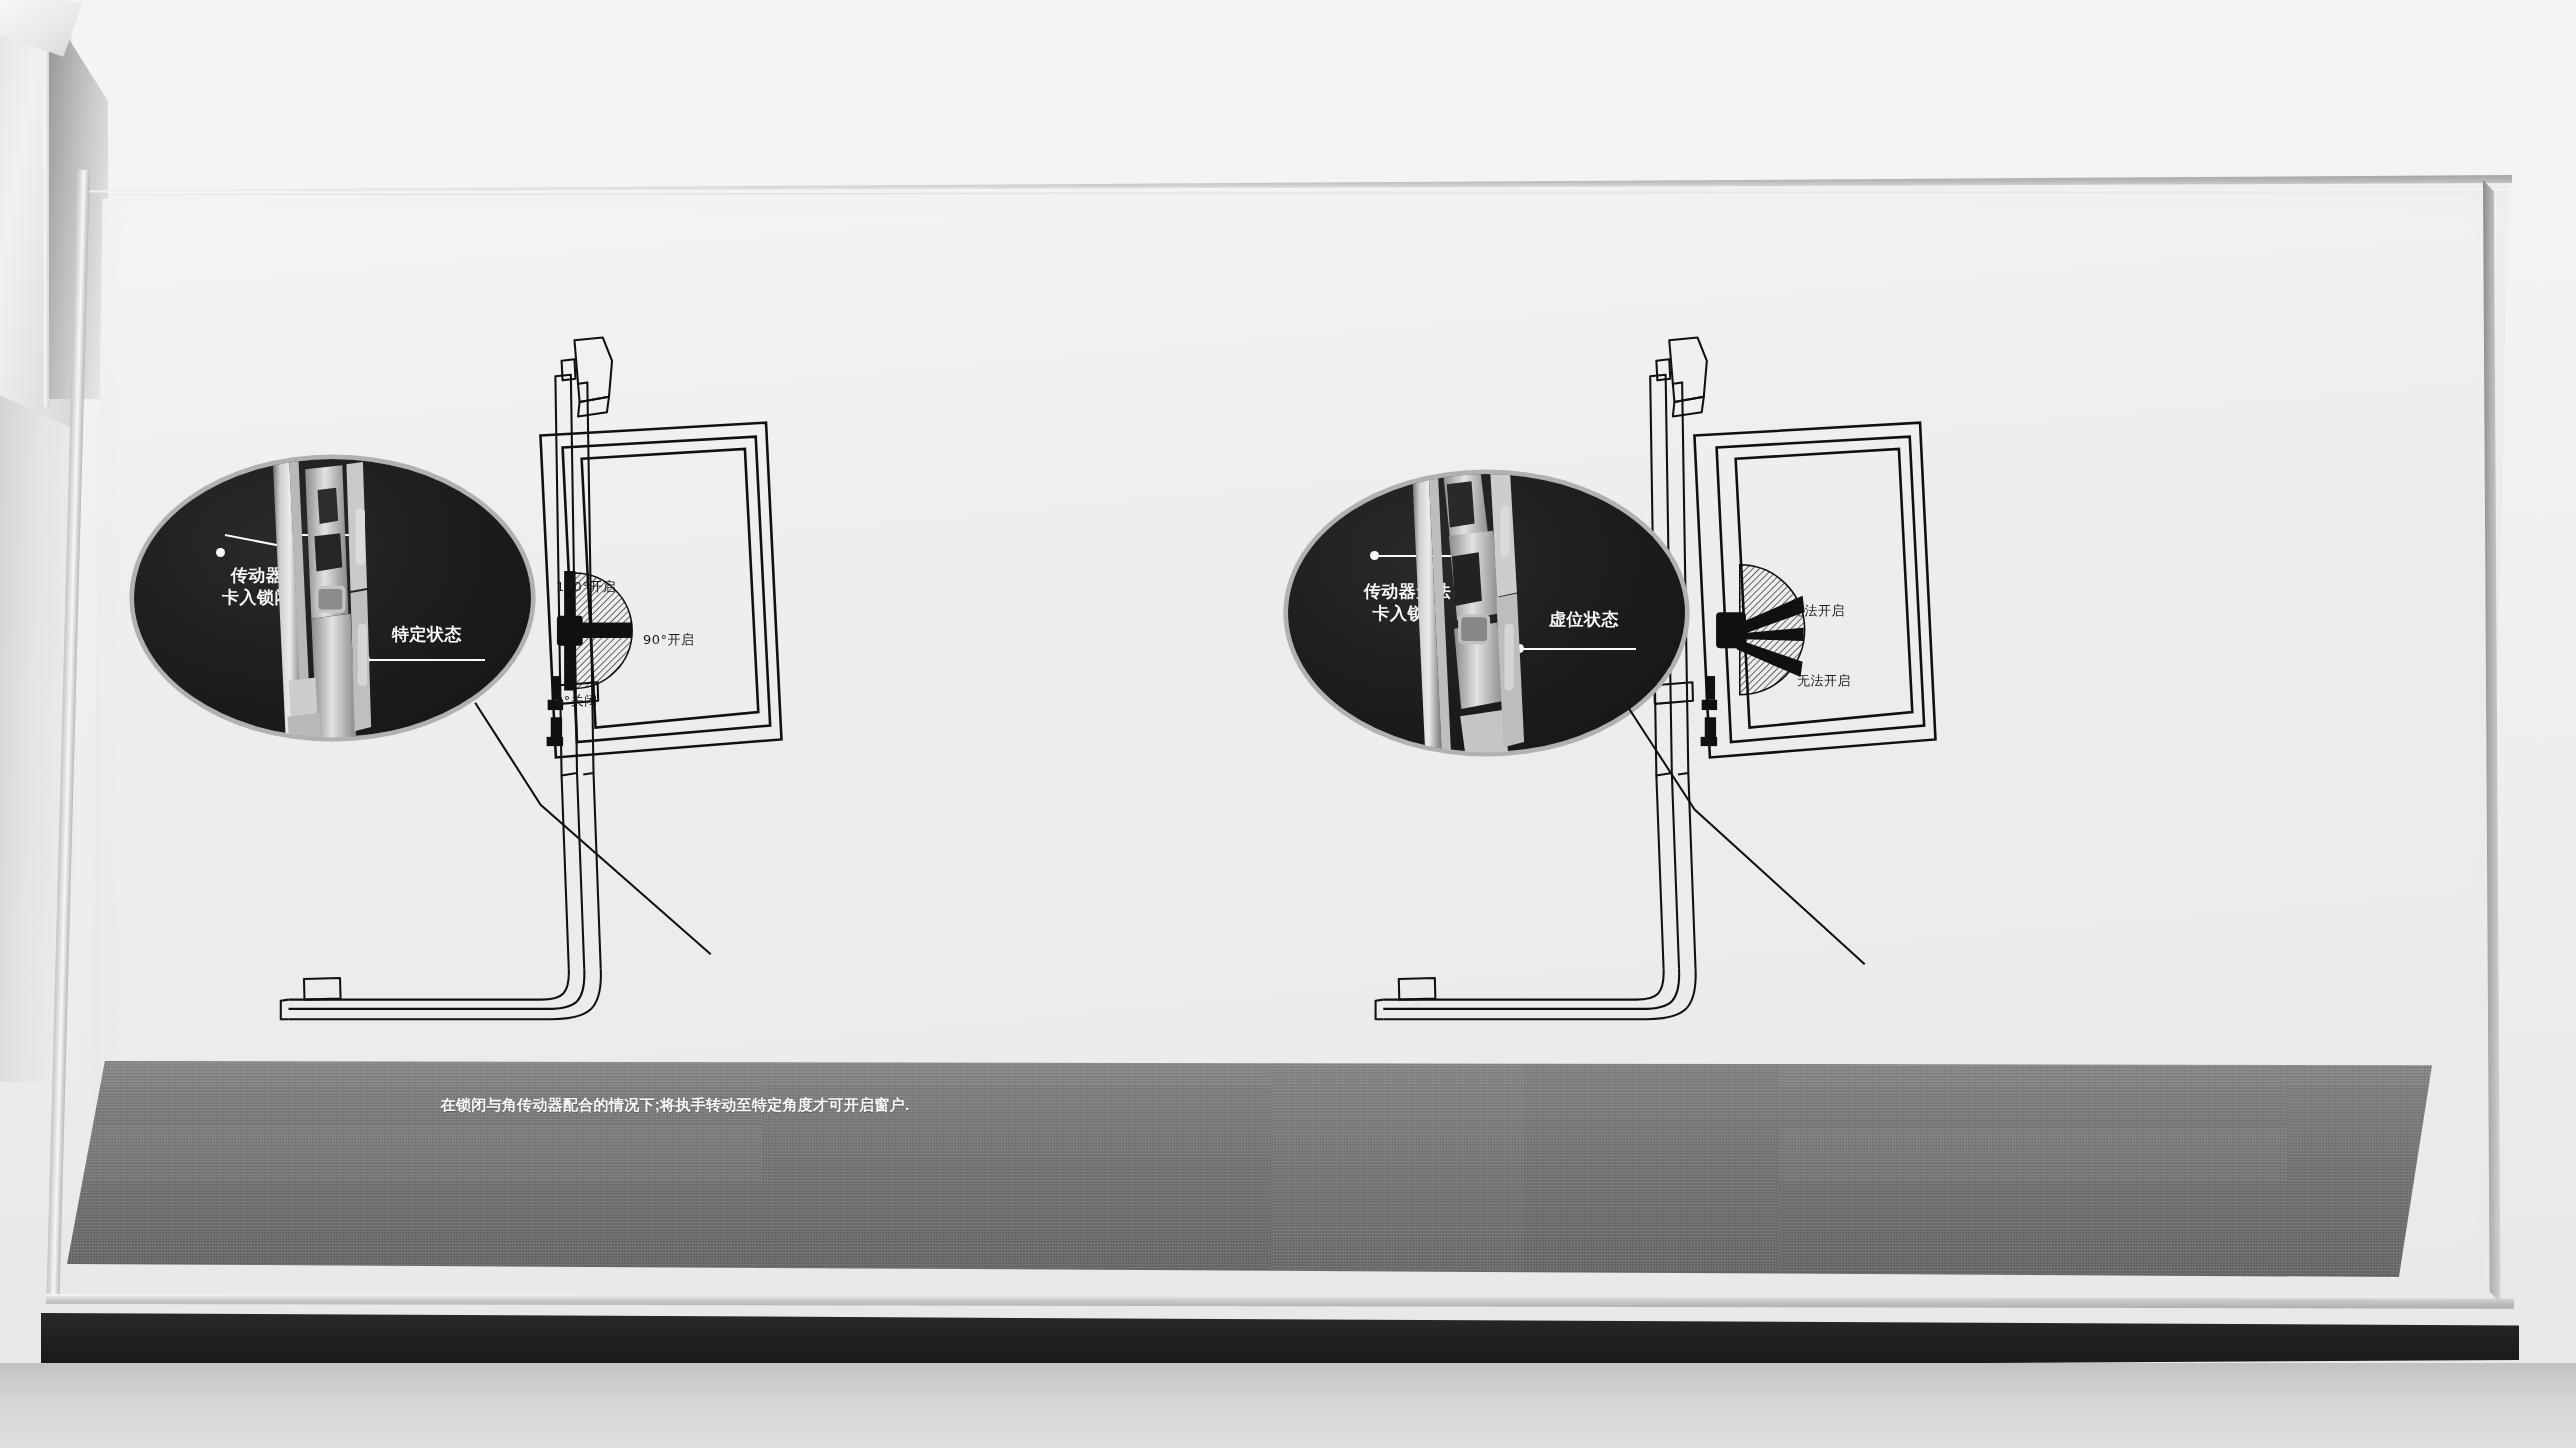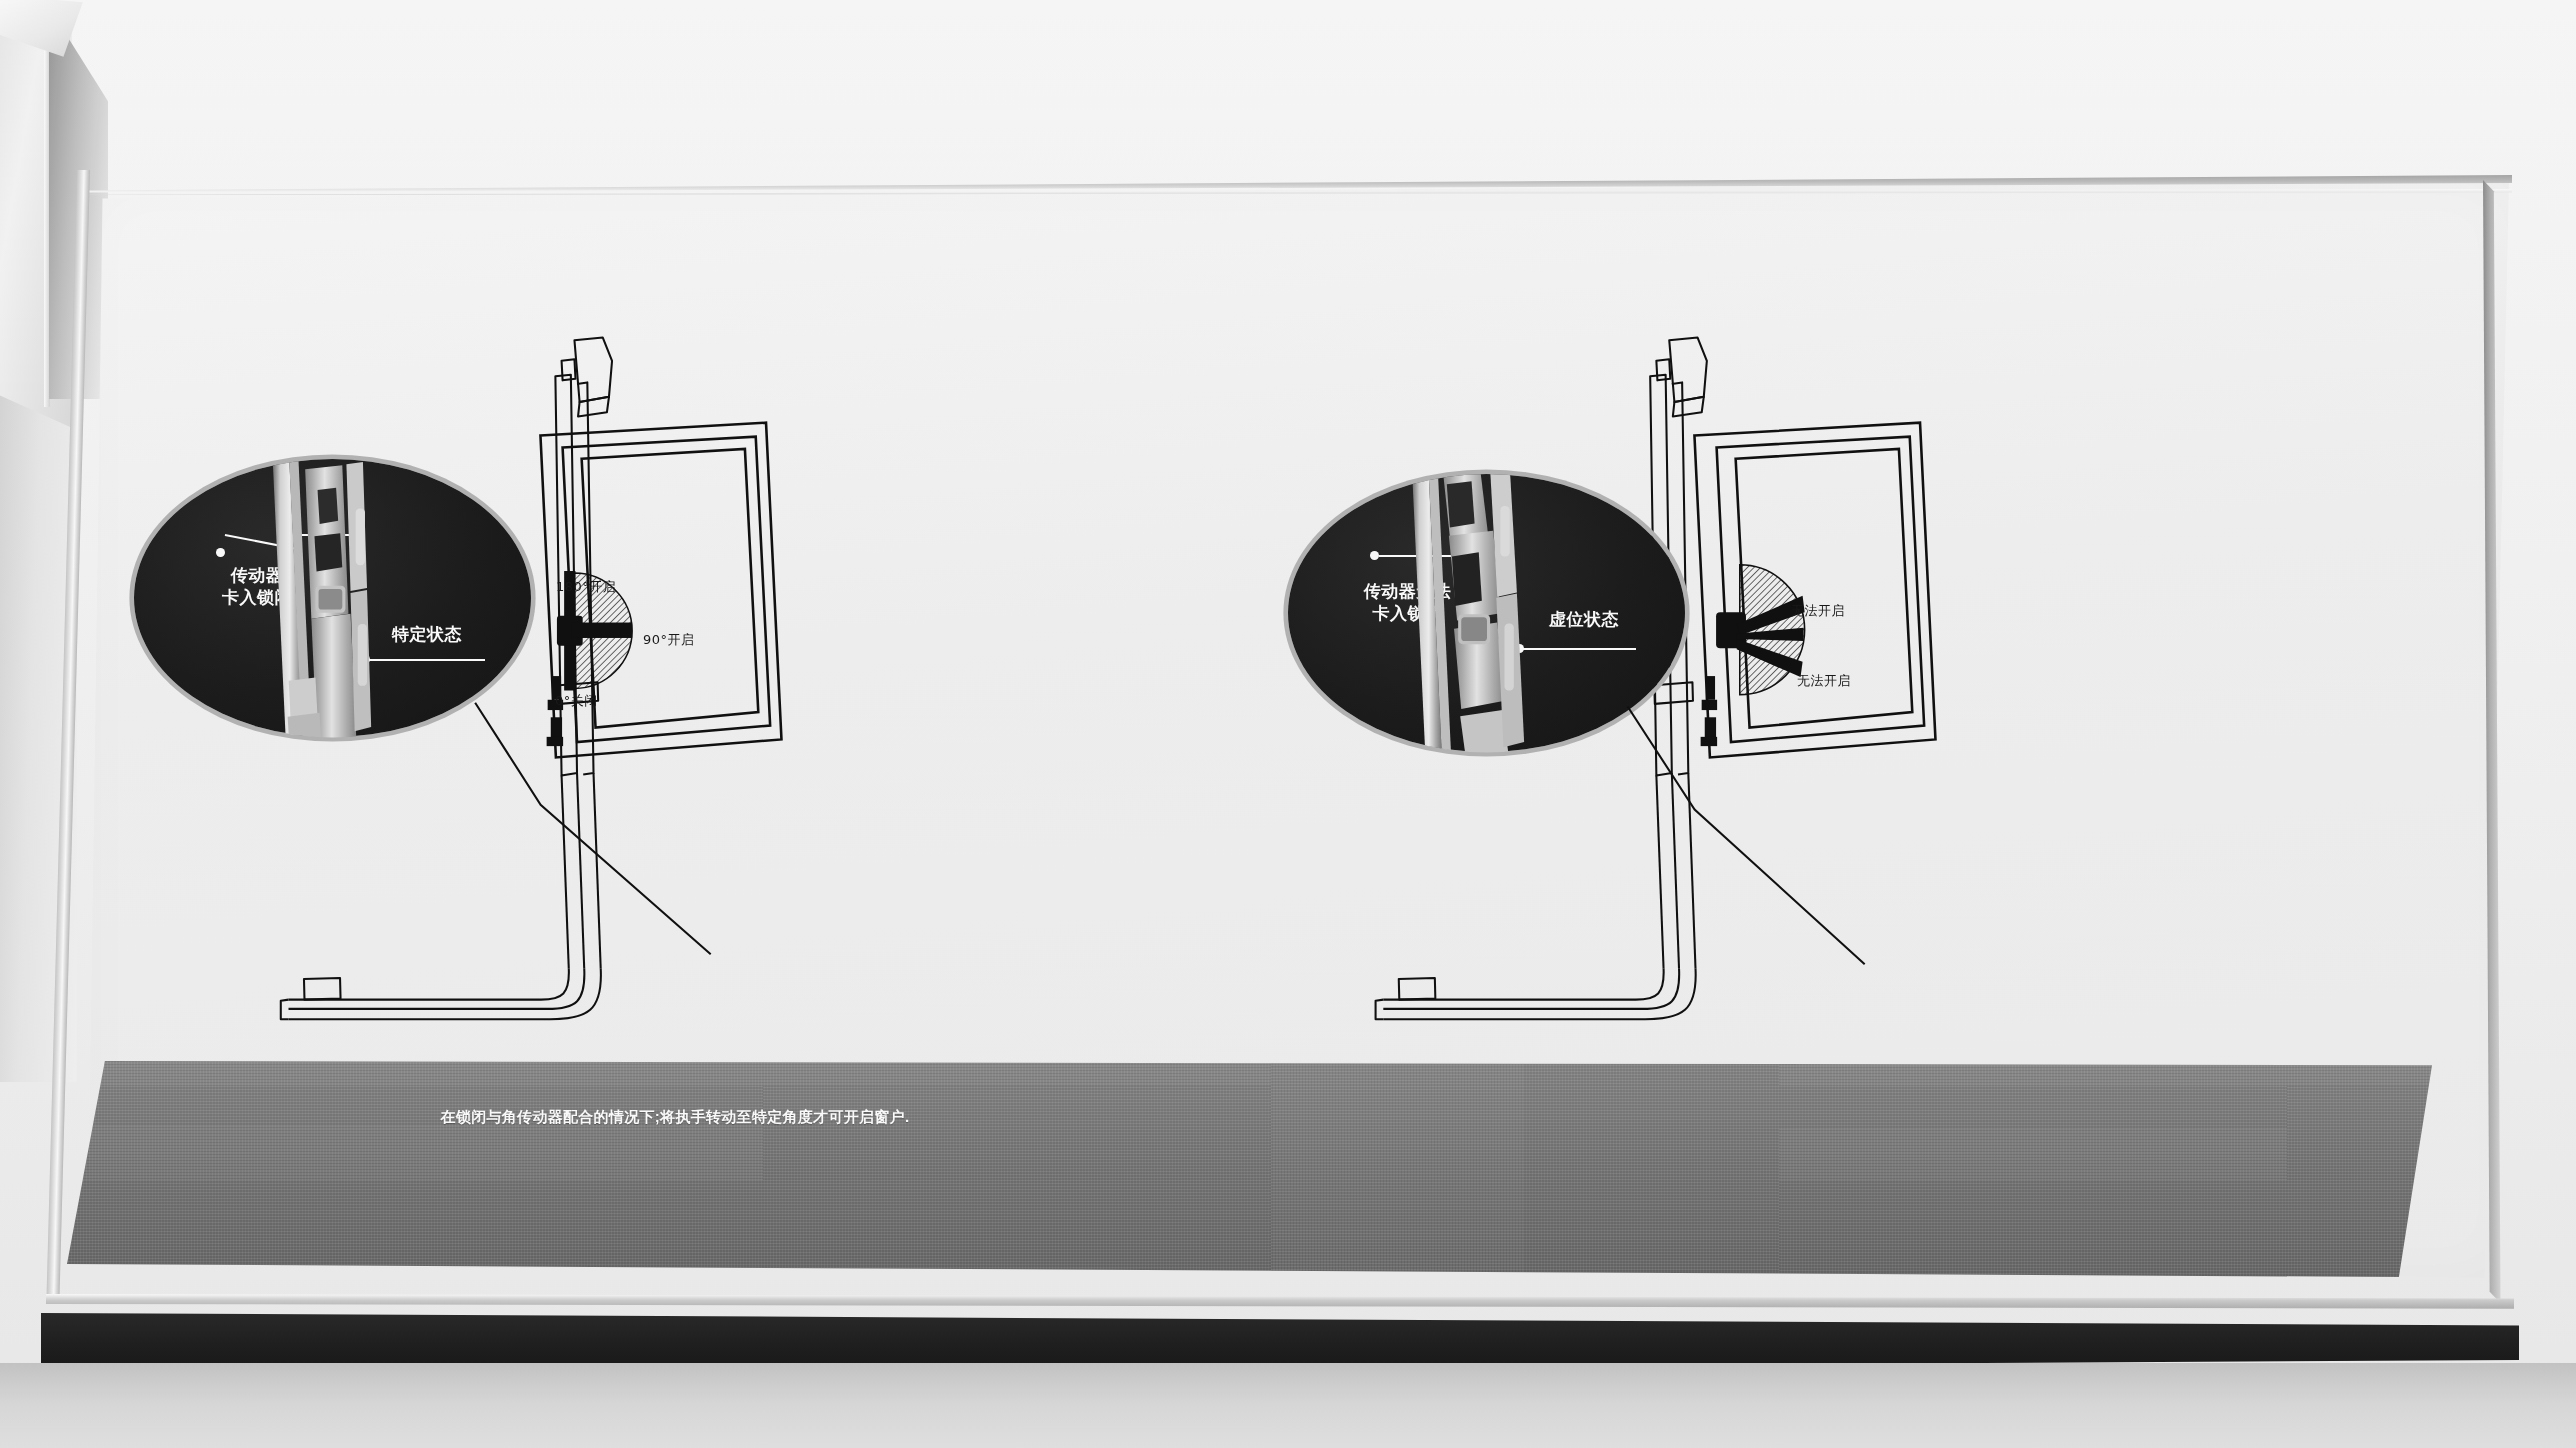--- a/index.html
+++ b/index.html
@@ -95,21 +95,21 @@
       background-image:
         repeating-linear-gradient(0deg,rgba(255,255,255,.10) 0 0.5px,rgba(0,0,0,.10) 0.5px 1.5px),
         repeating-linear-gradient(90deg,rgba(255,255,255,.08) 0 0.5px,rgba(0,0,0,.07) 0.5px 1.5px);
       clip-path:polygon(1.6% 0%, 100% 2.0%, 98.6% 100%, 0% 94%);}
 
   .cap{position:absolute;top:1077px;width:1164px;text-align:center;color:#fff;}
   .cap.left{left:93px;}
   .cap.right{left:1288px;}
   .cap h2{margin:0;font-size:34px;font-weight:700;letter-spacing:2.6px;
       text-shadow:0 1px 1.5px rgba(0,0,0,.28);}
-  .cap p{margin:31px 0 0 0;font-size:15px;font-weight:700;letter-spacing:0.3px;
+  .cap p{margin:19px 0 0 0;font-size:15px;font-weight:700;letter-spacing:0.3px;
       text-shadow:0 0.5px 1px rgba(0,0,0,.25);}
 
   
   .ang{position:absolute;color:#1a1a1a;font-size:13px;letter-spacing:0.5px;
       font-family:"DejaVu Sans",sans-serif;white-space:nowrap;}
 </style>
 </head>
 <body>
 
 <div id="stage">

